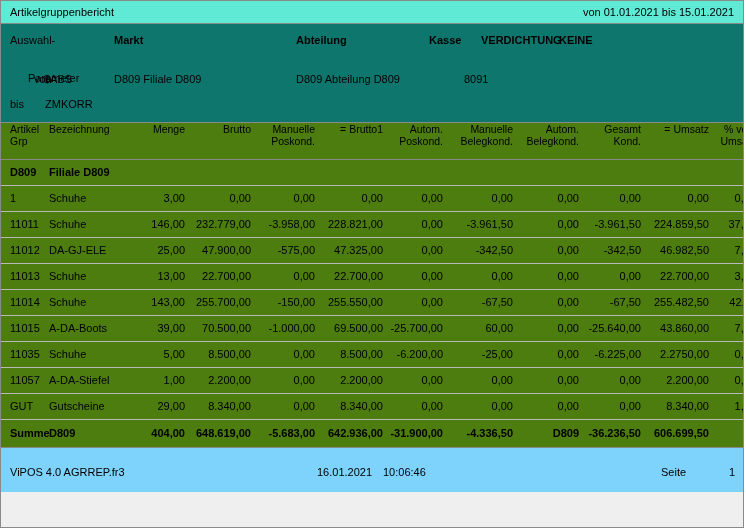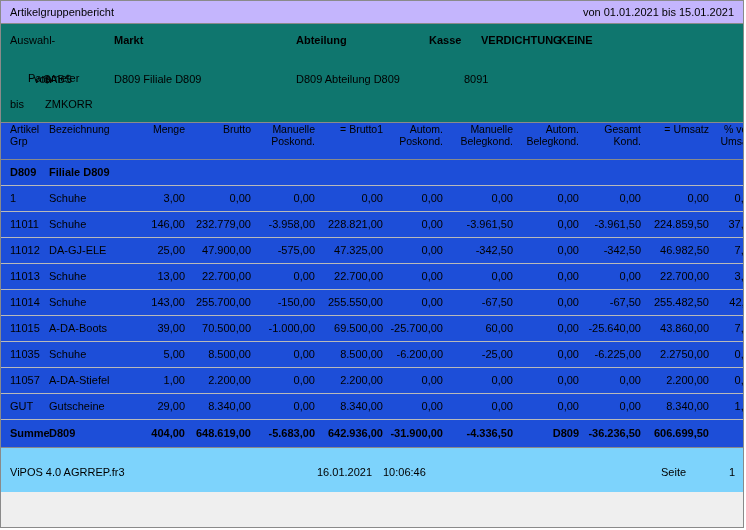--- a/index.html
+++ b/index.html
@@ -21,21 +21,21 @@
     border: 1px solid #8a8a8a;
     background: #efefef;
     box-sizing: border-box;
     overflow: hidden;
   }
   
   .titlebar {
     position: relative;
     height: 22px;
     border-bottom: 1px solid #8a8a8a;
-    background: #c4b5fd;
+    background: #5eead4;
   }
   .titlebar .title {
     position: absolute;
     left: 9px;
     top: 5px;
     font-size: 11px;
     color: #000;
   }
   .titlebar .period {
     position: absolute;
@@ -53,21 +53,21 @@
     padding-left: 32px;
   }
   .params .cell {
     position: absolute;
     font-size: 11px;
     white-space: nowrap;
   }
   
   .tablewrap {
     position: relative;
-    background: #1d4ed8;
+    background: #4d7c0f;
   }
   table.grid {
     border-collapse: collapse;
     width: 744px;
     table-layout: fixed;
     font-size: 11px;
   }
   table.grid th, table.grid td {
     padding: 0;
     vertical-align: top;

